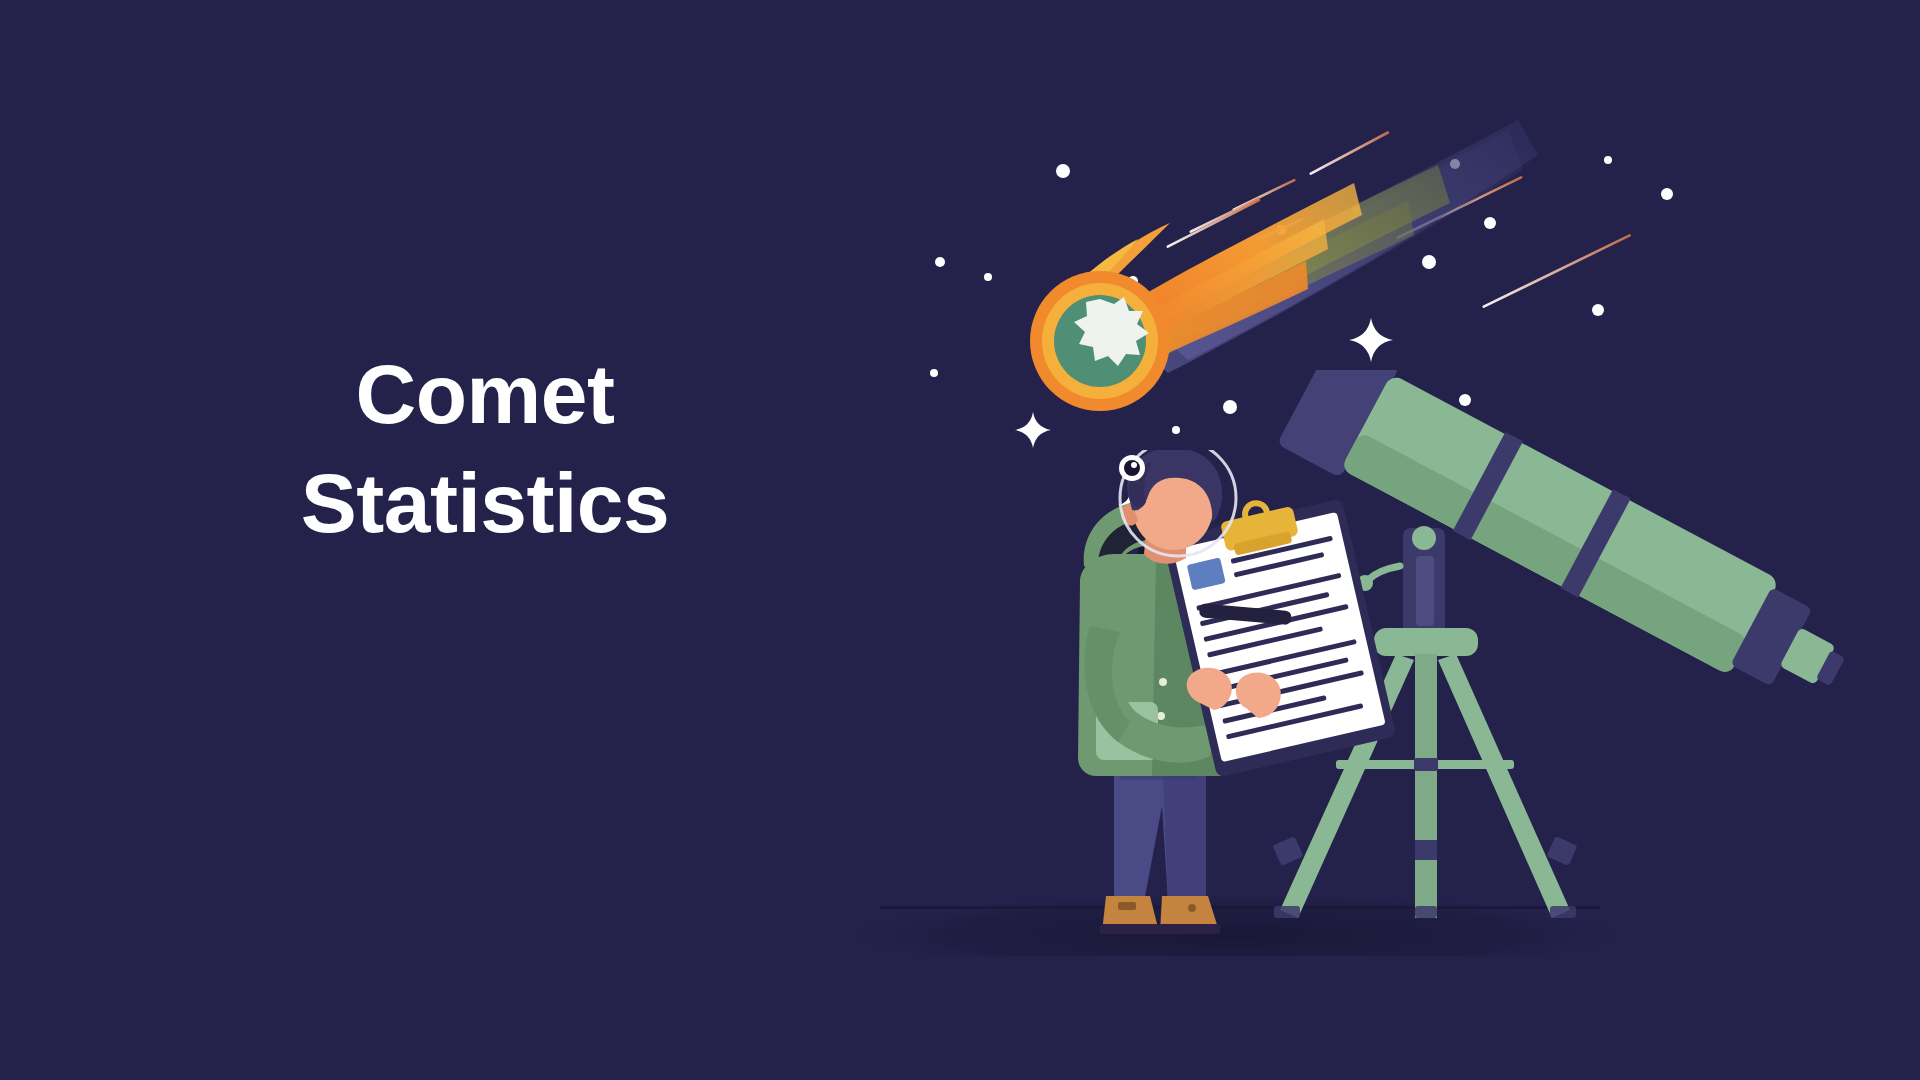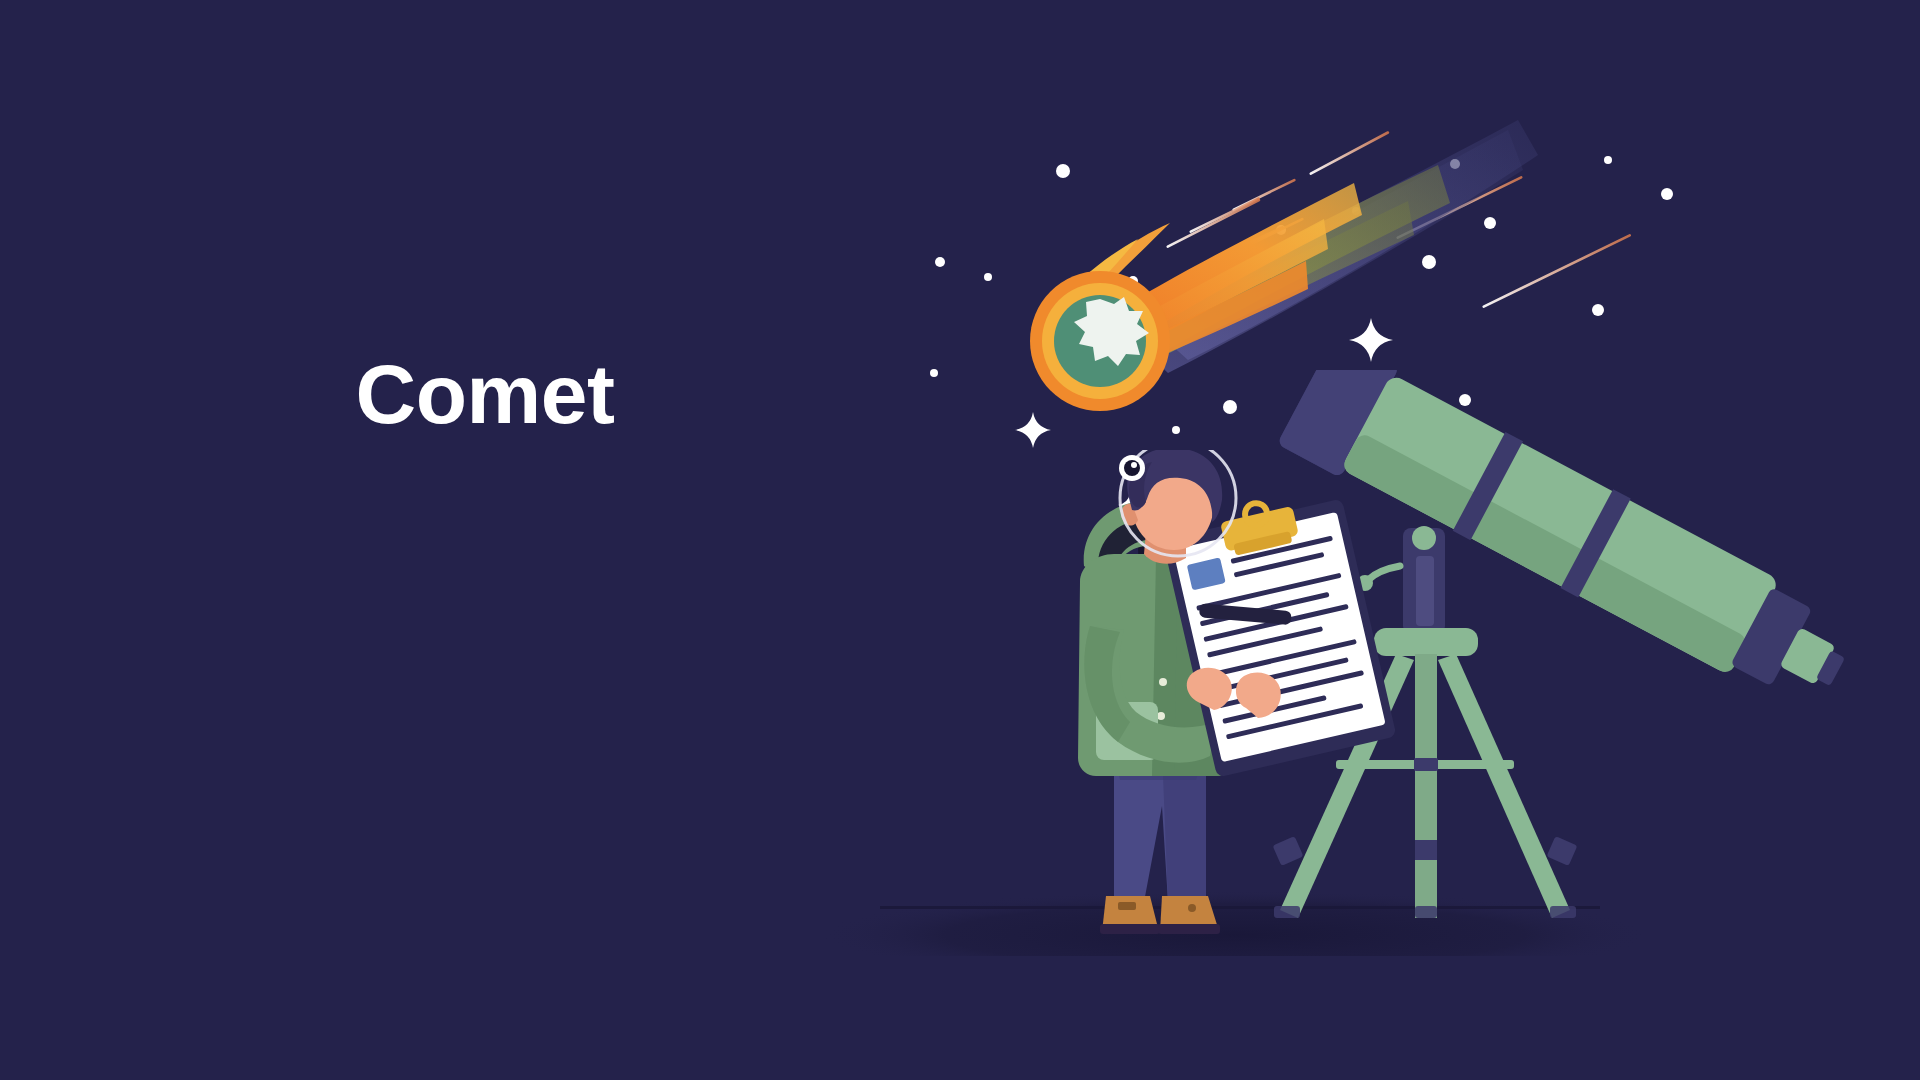--- a/index.html
+++ b/index.html
@@ -329,15 +329,16 @@
       <g>
         <circle cx="122" cy="18" r="13" fill="#ffffff"></circle>
         <circle cx="122" cy="18" r="8" fill="#17152f"></circle>
         <circle cx="124" cy="15" r="3" fill="#ffffff"></circle>
       </g>
     </g>
   </svg>
 
   <div id="title-block">
     <span class="tline">Comet</span>
+    <span class="tline">Statistics</span>
   </div>
 
 </div>
 
 </body></html>

